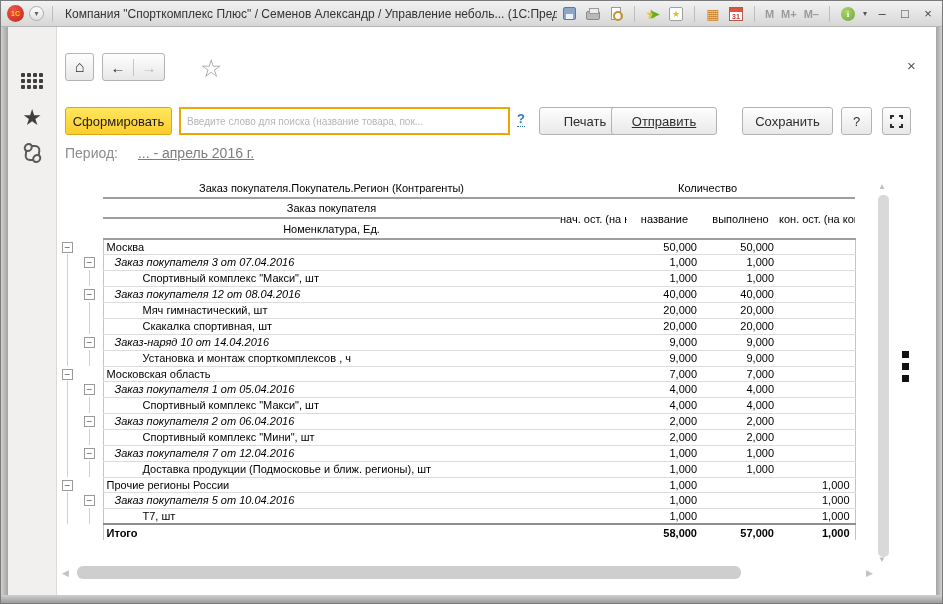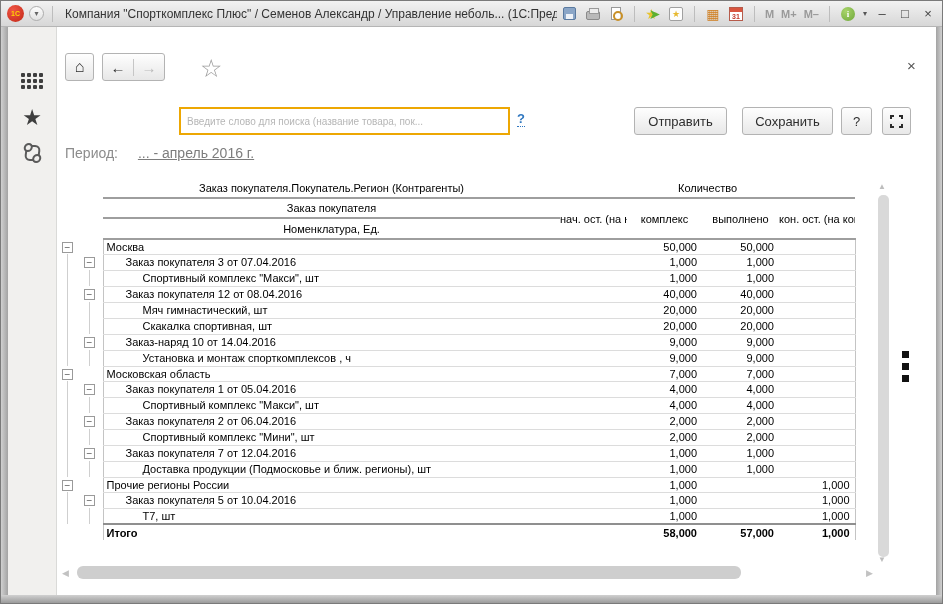--- a/index.html
+++ b/index.html
@@ -72,21 +72,21 @@
     background:linear-gradient(#fefefe,#e8e8e8); font-size:13px; color:#2e2e2e;
     display:flex; align-items:center; justify-content:center; }
   .btn-generate { left:7px; width:107px; border-color:#dba912;
     background:linear-gradient(#ffe75c,#fccd2e); color:#1c1c1c; }
   .search-input { position:absolute; left:121px; top:0; width:331px; height:28px;
     border:2px solid #eda703; font-size:10px; padding:0 6px; color:#444; outline:none; }
   .search-input::placeholder { color:#b6b6b6; }
   .search-help { position:absolute; left:459px; top:4px; color:#2f77c0; font-size:13px; font-weight:bold;
     border-bottom:1px dotted #2f77c0; cursor:default; }
   .btn-print { left:481px; width:92px; }
-  .btn-send { left:576px; width:93px; }
+  .btn-send { left:553px; width:106px;text-decoration:underline; }
   .btn-save { left:684px; width:91px; }
   .btn-help { left:783px; width:31px; }
   .btn-fs { left:824px; width:29px; }
   .ico-fs { position:relative; width:13px; height:13px; border:2px solid #2b2b2b; }
   .ico-fs::before { content:""; position:absolute; left:-3px; right:-3px; top:2px; bottom:2px; background:linear-gradient(#fdfdfd,#eaeaea); }
   .ico-fs::after { content:""; position:absolute; top:-3px; bottom:-3px; left:2px; right:2px; background:linear-gradient(#fdfdfd,#eaeaea); }
 
   .period-row { position:absolute; left:7px; top:118px; font-size:14px; }
   .period-label { color:#8c8c8c; }
   .period-link { color:#7d7d7d; text-decoration:underline; margin-left:16px; cursor:default; }
@@ -102,21 +102,21 @@
   .h-group, .h-qty { border-bottom:2px solid #9e9e9e; }
   .h-order { border-bottom:2px solid #9e9e9e; }
   .h-nom { border-bottom:2px solid #9e9e9e; }
   .h-num { border-bottom:2px solid #9e9e9e; white-space:pre-line; line-height:12px; }
   td { height:15px; border-bottom:1px solid #dcdcdc; color:#000; }
   td.tree { border-bottom:none; vertical-align:middle; }
   td.lab { border-left:1px solid #c4c4c4; padding-right:2px; }
   td.num { text-align:right; padding-right:5px; }
   td.num:last-child { border-right:1px solid #c4c4c4; }
   .lv-region { padding-left:3px; }
-  .lv-order { padding-left:22px; }
+  .lv-order { padding-left:11px;font-style:italic; }
   .lv-item { padding-left:39px; }
   tr.r-region td.lab, tr.r-region td.num { border-top:1px solid #b9b9b9; }
   .mbox { display:inline-block; width:11px; height:11px; border:1px solid #9a9a9a; background:#fff;
     font-size:10px; line-height:9px; text-align:center; color:#555; margin-left:3px; }
   .vline { display:block; width:1px; height:16px; background:#cfcfcf; margin-left:8px; }
   tr.r-total td { font-weight:bold; }
   tr.r-total td.lab, tr.r-total td.num { border-top:2px solid #8f8f8f; border-bottom:none; height:16px; }
 
   
   .vscroll-up { position:absolute; left:820px; top:155px; font-size:8px; color:#bdbdbd; }
@@ -210,22 +210,24 @@
         <span>⌂</span>
       </div>
     <div class="nav-btn backfwd">
       <span class="bf-back">←</span>
       <span class="bf-fwd">→</span>
     </div>
     <span class="page-star">☆</span>
     <span class="form-close">×</span>
 
     <div class="toolbar">
+      <div class="btn btn-generate">Сформировать</div>
       <input class="search-input" type="text" placeholder="Введите слово для поиска (название товара, пок..." style="">
       <span class="search-help">?</span>
+      <div class="btn btn-print">Печать</div>
       <div class="btn btn-send">Отправить</div>
       <div class="btn btn-save">Сохранить</div>
       <div class="btn btn-help">?</div>
       <div class="btn btn-fs">
           <span class="ico-fs"></span>
         </div>
     </div>
 
     <div class="period-row">
       <span class="period-label">Период:</span>
@@ -248,21 +250,21 @@
             <th colspan="2"></th>
             <th class="h-group">Заказ покупателя.Покупатель.Регион (Контрагенты)</th>
             <th class="h-qty" colspan="4">Количество</th>
           </tr>
           <tr class="hr2">
             <th colspan="2" rowspan="2"></th>
             <th class="h-order">Заказ покупателя</th>
             <th class="h-num" rowspan="2">нач. ост.
 (на
 начало)</th>
-            <th class="h-num" rowspan="2">комплекс</th>
+            <th class="h-num" rowspan="2">название</th>
             <th class="h-num" rowspan="2">выполнено</th>
             <th class="h-num" rowspan="2">кон. ост.
 (на конец)</th>
           </tr>
           <tr class="hr3">
             <th class="h-nom">Номенклатура, Ед.</th>
           </tr>
         </thead>
         <tbody>
             <tr class="r-region">

